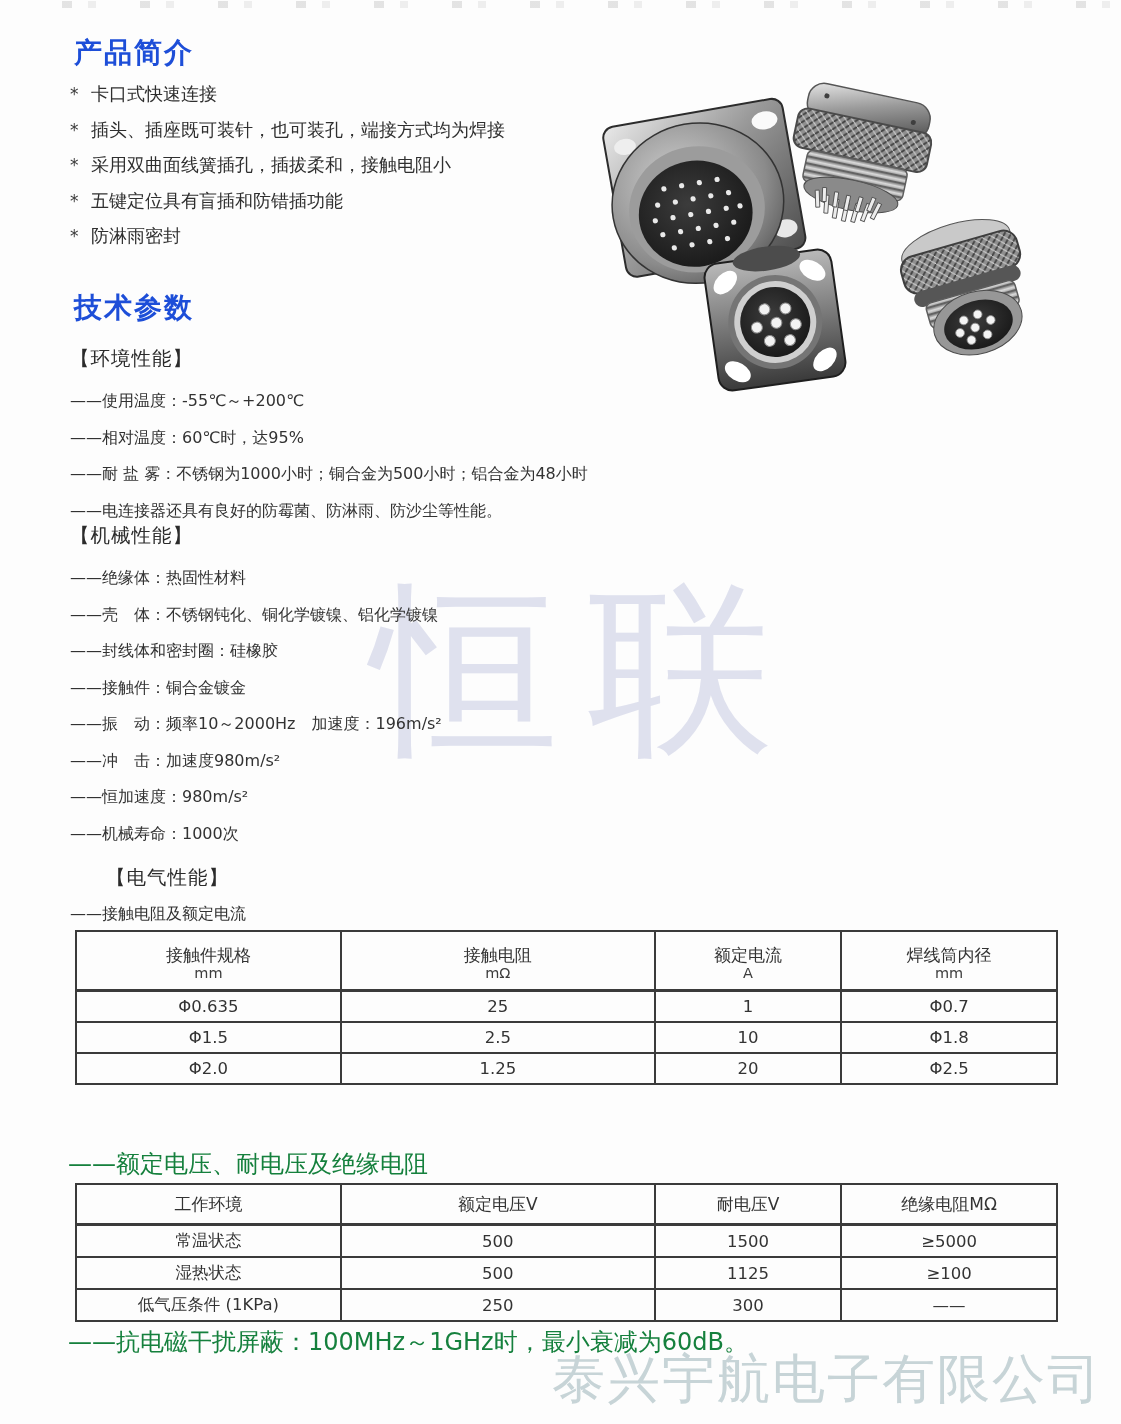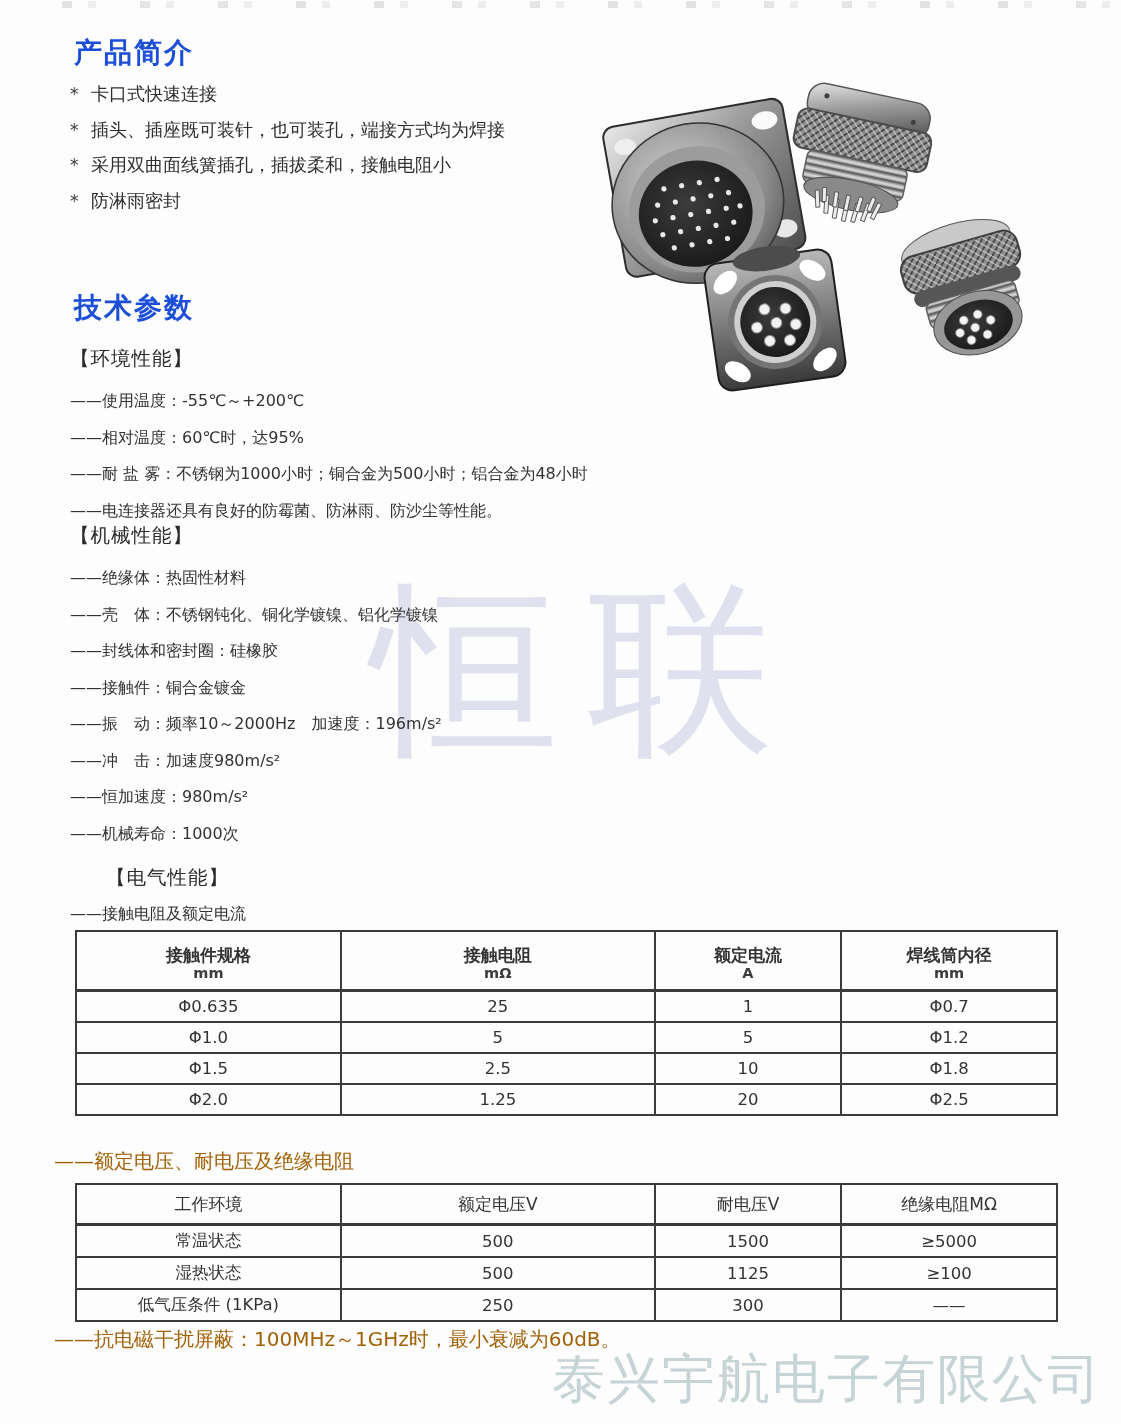--- a/index.html
+++ b/index.html
@@ -22,30 +22,30 @@
   .h-main{
     position:absolute;left:70px;
     font-size:28px;font-weight:bold;color:#1d4ed8;letter-spacing:2px;margin:4px;
   }
   .bullets{position:absolute;left:70px;top:76px;}
   .bullet{height:35.6px;line-height:35.6px;font-size:18px;white-space:nowrap;}
   .bullet .mark{display:inline-block;width:21px;color:#3a3a3a;font-size:17px;}
   .sect{position:absolute;left:70px;}
   .sect-head{font-size:19.5px;color:#2b2b2b;letter-spacing:1px;margin:0 0 11px 0;}
   .tline{height:36.5px;line-height:36.5px;font-size:16px;white-space:nowrap;color:#323232;}
-  .caption{position:absolute;left:54px;font-size:20px;white-space:nowrap;color:#a16207;}
+  .caption{position:absolute;left:68px;font-size:24px;white-space:nowrap;color:#15803d;}
   table{
     position:absolute;left:75px;width:983px;
     border-collapse:collapse;table-layout:fixed;
     text-align:center;background:transparent;
   }
   th,td{border:2px solid #3b3b3b;padding:0;font-weight:normal;color:#333;}
   #table1{top:930px;}
   #table2{top:1183px;}
-  #table1 thead th{height:57px;border-bottom-width:3px;font-weight:bold;}
+  #table1 thead th{height:57px;border-bottom-width:3px;}
   #table1 tbody td{height:29px;font-size:16.5px;}
   #table2 thead th{height:38px;font-size:17px;border-bottom-width:3px;}
   #table2 tbody td{height:30px;font-size:16.5px;}
   .th-label{font-size:17px;line-height:20px;margin-top:6px;}
   .th-unit{font-size:14.5px;line-height:17px;color:#3c3c3c;}
   .col1{width:27%;} .col2{width:32%;} .col3{width:19%;} .col4{width:22%;}
   .wm-center{
     position:absolute;left:372px;top:572px;z-index:0;
     font-family:"DejaVu Serif","Liberation Serif",serif;
     font-size:186px;line-height:1.05;letter-spacing:30px;
@@ -201,20 +201,21 @@
     </g>
   </svg>
 
   <div class="content">
     <h1 class="h-main" style="top:30px;">产品简介</h1>
 
     <div class="bullets">
       <div class="bullet"><span class="mark">*</span><span>卡口式快速连接</span></div>
       <div class="bullet"><span class="mark">*</span><span>插头、插座既可装针，也可装孔，端接方式均为焊接</span></div>
       <div class="bullet"><span class="mark">*</span><span>采用双曲面线簧插孔，插拔柔和，接触电阻小</span></div>
+      <div class="bullet"><span class="mark">*</span><span>五键定位具有盲插和防错插功能</span></div>
       <div class="bullet"><span class="mark">*</span><span>防淋雨密封</span></div>
     </div>
 
     <h1 class="h-main" style="top:285px;">技术参数</h1>
 
     <div class="sect" style="top:320px;margin-top:25px;">
       <p class="sect-head">【环境性能】</p>
       <div class="tline">——使用温度：-55℃～+200℃</div>
       <div class="tline">——相对温度：60℃时，达95%</div>
       <div class="tline">——耐 盐 雾：不锈钢为1000小时；铜合金为500小时；铝合金为48小时</div>
@@ -266,26 +267,20 @@
         </tr>
       </thead>
       <tbody>
         <tr>
             <td>Φ0.635</td>
             <td>25</td>
             <td>1</td>
             <td>Φ0.7</td>
           </tr>
         <tr>
-            <td>Φ1.0</td>
-            <td>5</td>
-            <td>5</td>
-            <td>Φ1.2</td>
-          </tr>
-        <tr>
             <td>Φ1.5</td>
             <td>2.5</td>
             <td>10</td>
             <td>Φ1.8</td>
           </tr>
         <tr>
             <td>Φ2.0</td>
             <td>1.25</td>
             <td>20</td>
             <td>Φ2.5</td>

